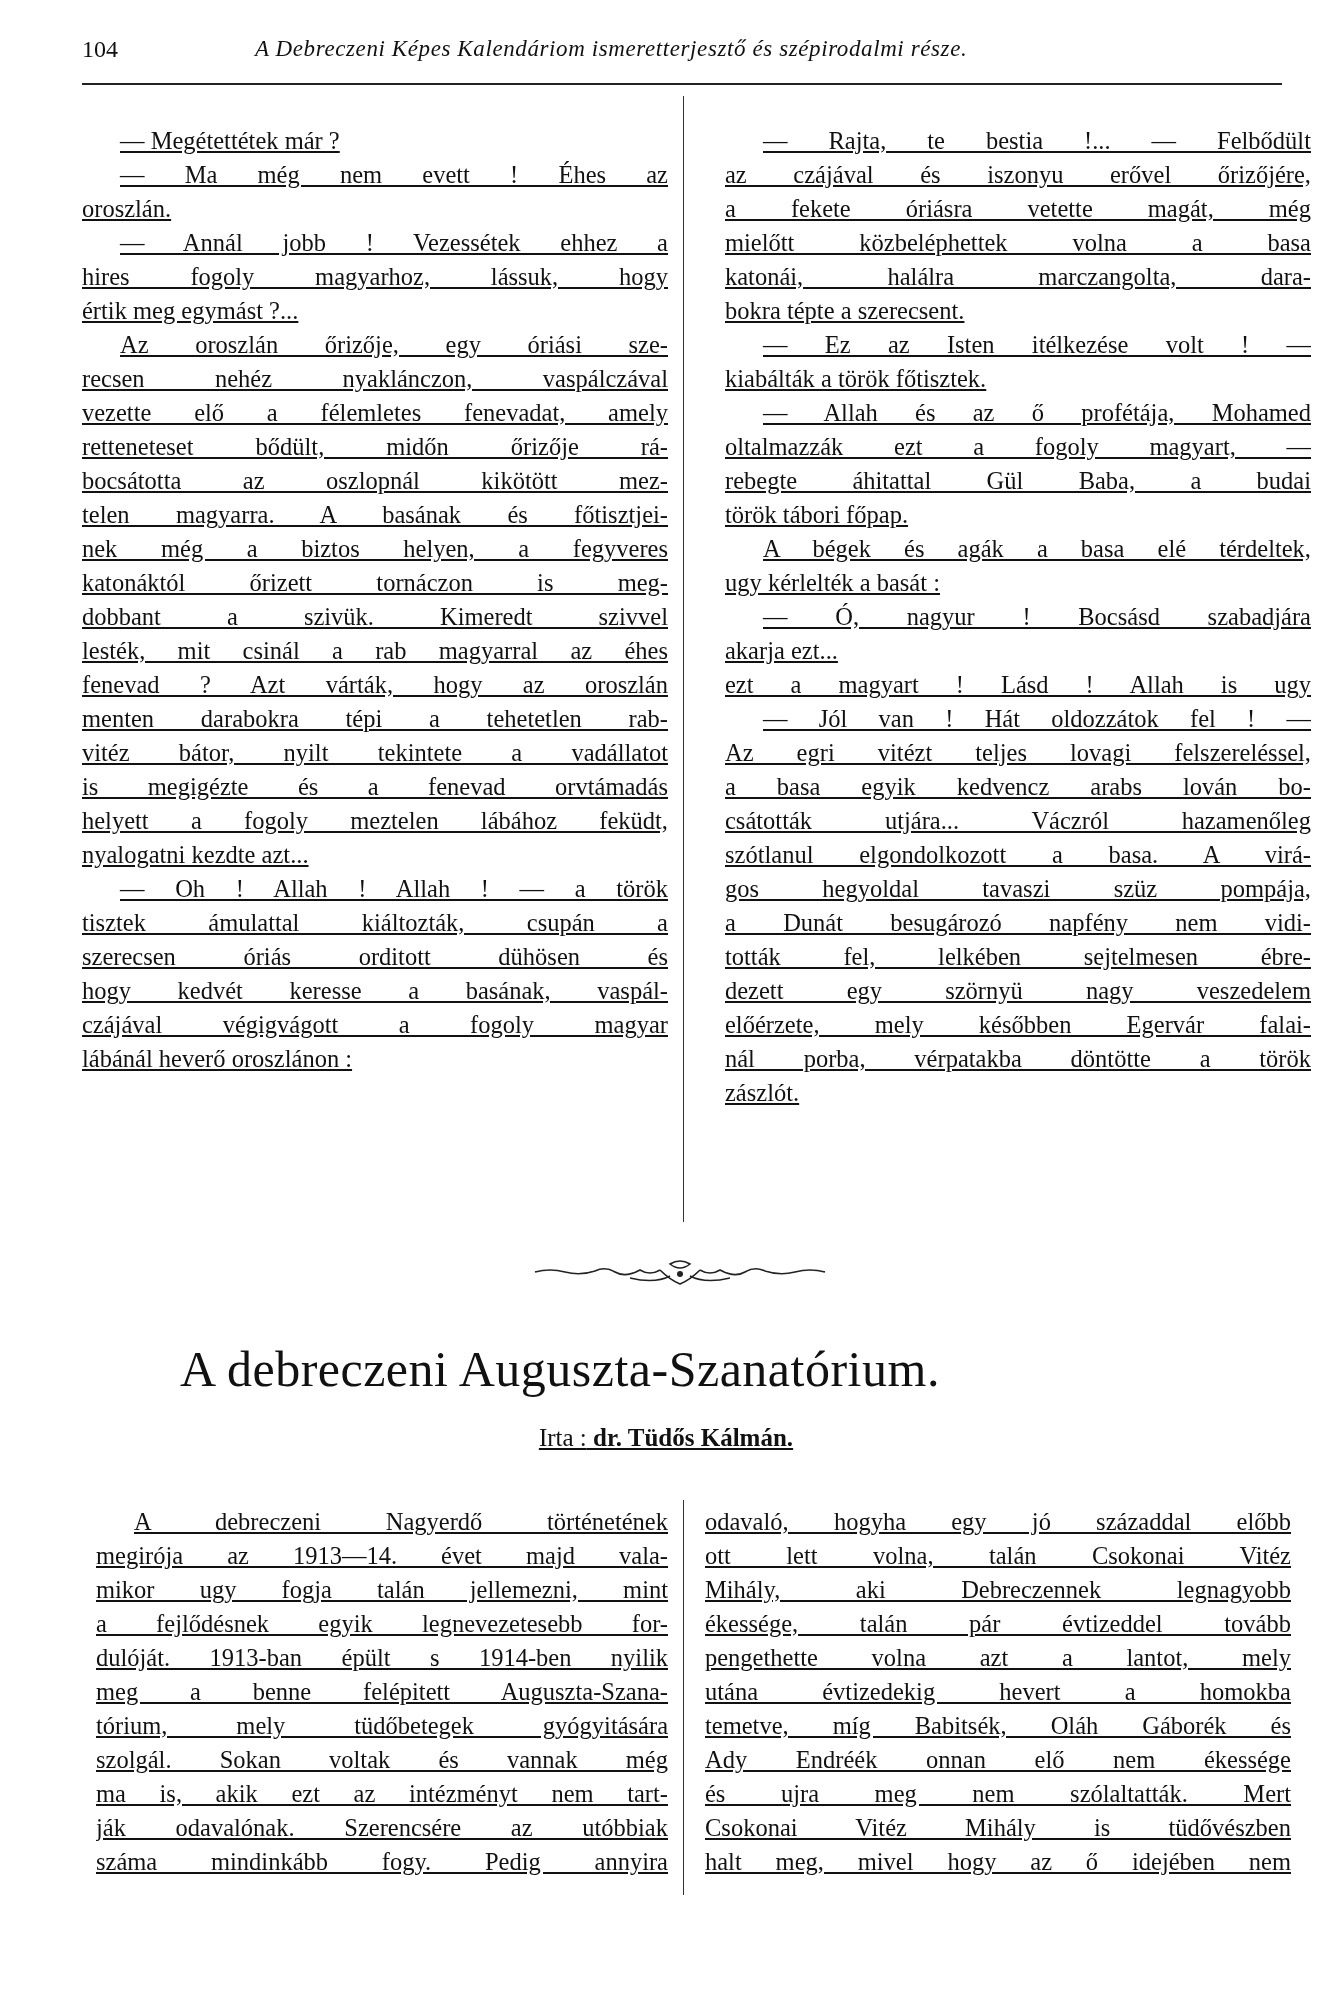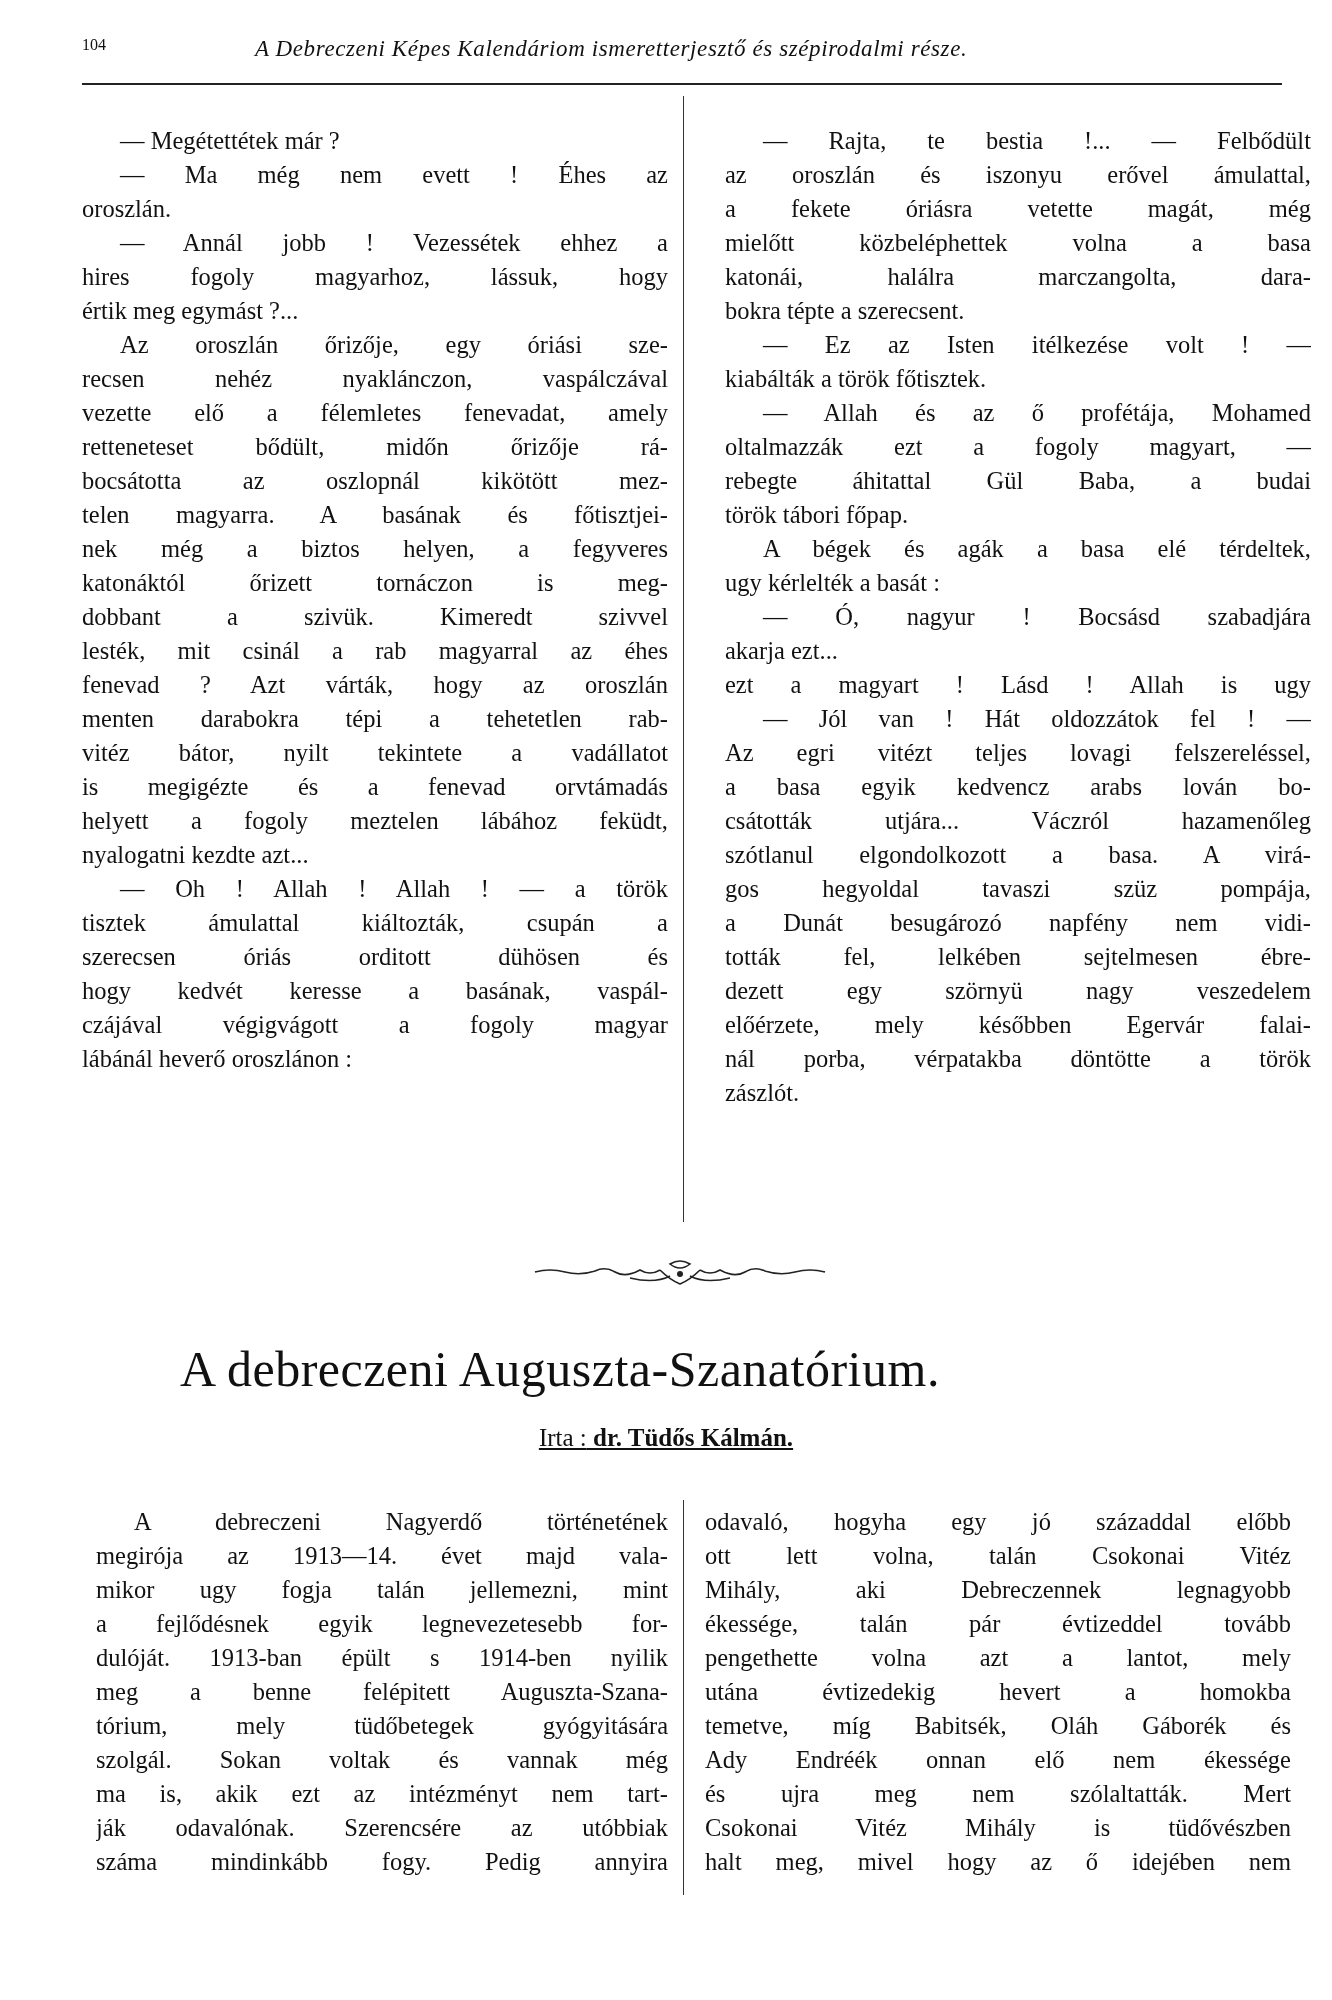--- a/index.html
+++ b/index.html
@@ -1,21 +1,21 @@
 <!DOCTYPE html>
 <html><head>
 <meta charset="utf-8">
 <style>
   html, body { margin: 0; padding: 0; background: #ffffff; }
   body { width: 1332px; height: 2000px; position: relative; overflow: hidden; color: #111; font-family: "DejaVu Serif", "Liberation Serif", serif; }
   .header { position: absolute; left: 82px; top: 36px; width: 1200px; height: 30px; }
-  .page-num { position: absolute; left: 0; top: 0; font-size: 16px; font-family: "Liberation Serif", serif; }
+  .page-num { position: absolute; left: 0; top: 0; font-size: 24px; font-family: "Liberation Serif", serif; }
   .running-title { position: absolute; left: 134px; top: 0; font-size: 23px; font-style: italic; font-family: "Liberation Serif", serif; letter-spacing: 0.6px; margin-left: 39px; }
   .rule { position: absolute; left: 82px; top: 83px; width: 1200px; height: 2px; background: #222; }
-  .col { position: absolute; width: 586px; font-size: 24.5px; font-family: "Liberation Serif", serif; }
+  .col { position: absolute; width: 586px; font-size: 24.5px; font-family: "Liberation Serif", serif; text-decoration: underline; }
   .col .line { height: 34px; line-height: 34px; white-space: nowrap; text-align: justify; text-align-last: justify; display: block; overflow: hidden; }
   .col .line.last { text-align-last: left; }
   .col .line.indent { padding-left: 38px; }
   .col-left-top { left: 82px; top: 124px; }
   .col-right-top { left: 705px; top: 124px; margin-left: 20px; }
   .col-left-bottom { left: 96px; top: 1505px; }
   .col-right-bottom { left: 705px; top: 1505px; }
   .vdivider { position: absolute; left: 683px; width: 1px; background: #333; }
   .ornament { position: absolute; left: 530px; top: 1258px; width: 300px; height: 30px; }
   .article-title { position: absolute; left: 0; width: 1120px; top: 1340px; text-align: center; font-size: 50px; font-family: "Liberation Serif", serif; letter-spacing: 0.5px; }
@@ -58,21 +58,21 @@
     <span class="line last">nyalogatni kezdte azt...</span>
     <span class="line indent">— Oh ! Allah ! Allah ! — a török</span>
     <span class="line">tisztek ámulattal kiáltozták, csupán a</span>
     <span class="line">szerecsen óriás orditott dühösen és</span>
     <span class="line">hogy kedvét keresse a basának, vaspál-</span>
     <span class="line">czájával végigvágott a fogoly magyar</span>
     <span class="line last">lábánál heverő oroszlánon :</span>
   </div>
 <div class="col col-right-top">
     <span class="line indent">— Rajta, te bestia !... — Felbődült</span>
-    <span class="line">az oroszlán és iszonyu erővel ámulattal,</span>
+    <span class="line">az czájával és iszonyu erővel őrizőjére,</span>
     <span class="line">a fekete óriásra vetette magát, még</span>
     <span class="line">mielőtt közbeléphettek volna a basa</span>
     <span class="line">katonái, halálra marczangolta, dara-</span>
     <span class="line last">bokra tépte a szerecsent.</span>
     <span class="line indent">— Ez az Isten itélkezése volt ! —</span>
     <span class="line last">kiabálták a török főtisztek.</span>
     <span class="line indent">— Allah és az ő profétája, Mohamed</span>
     <span class="line">oltalmazzák ezt a fogoly magyart, —</span>
     <span class="line">rebegte áhitattal Gül Baba, a budai</span>
     <span class="line last">török tábori főpap.</span>

